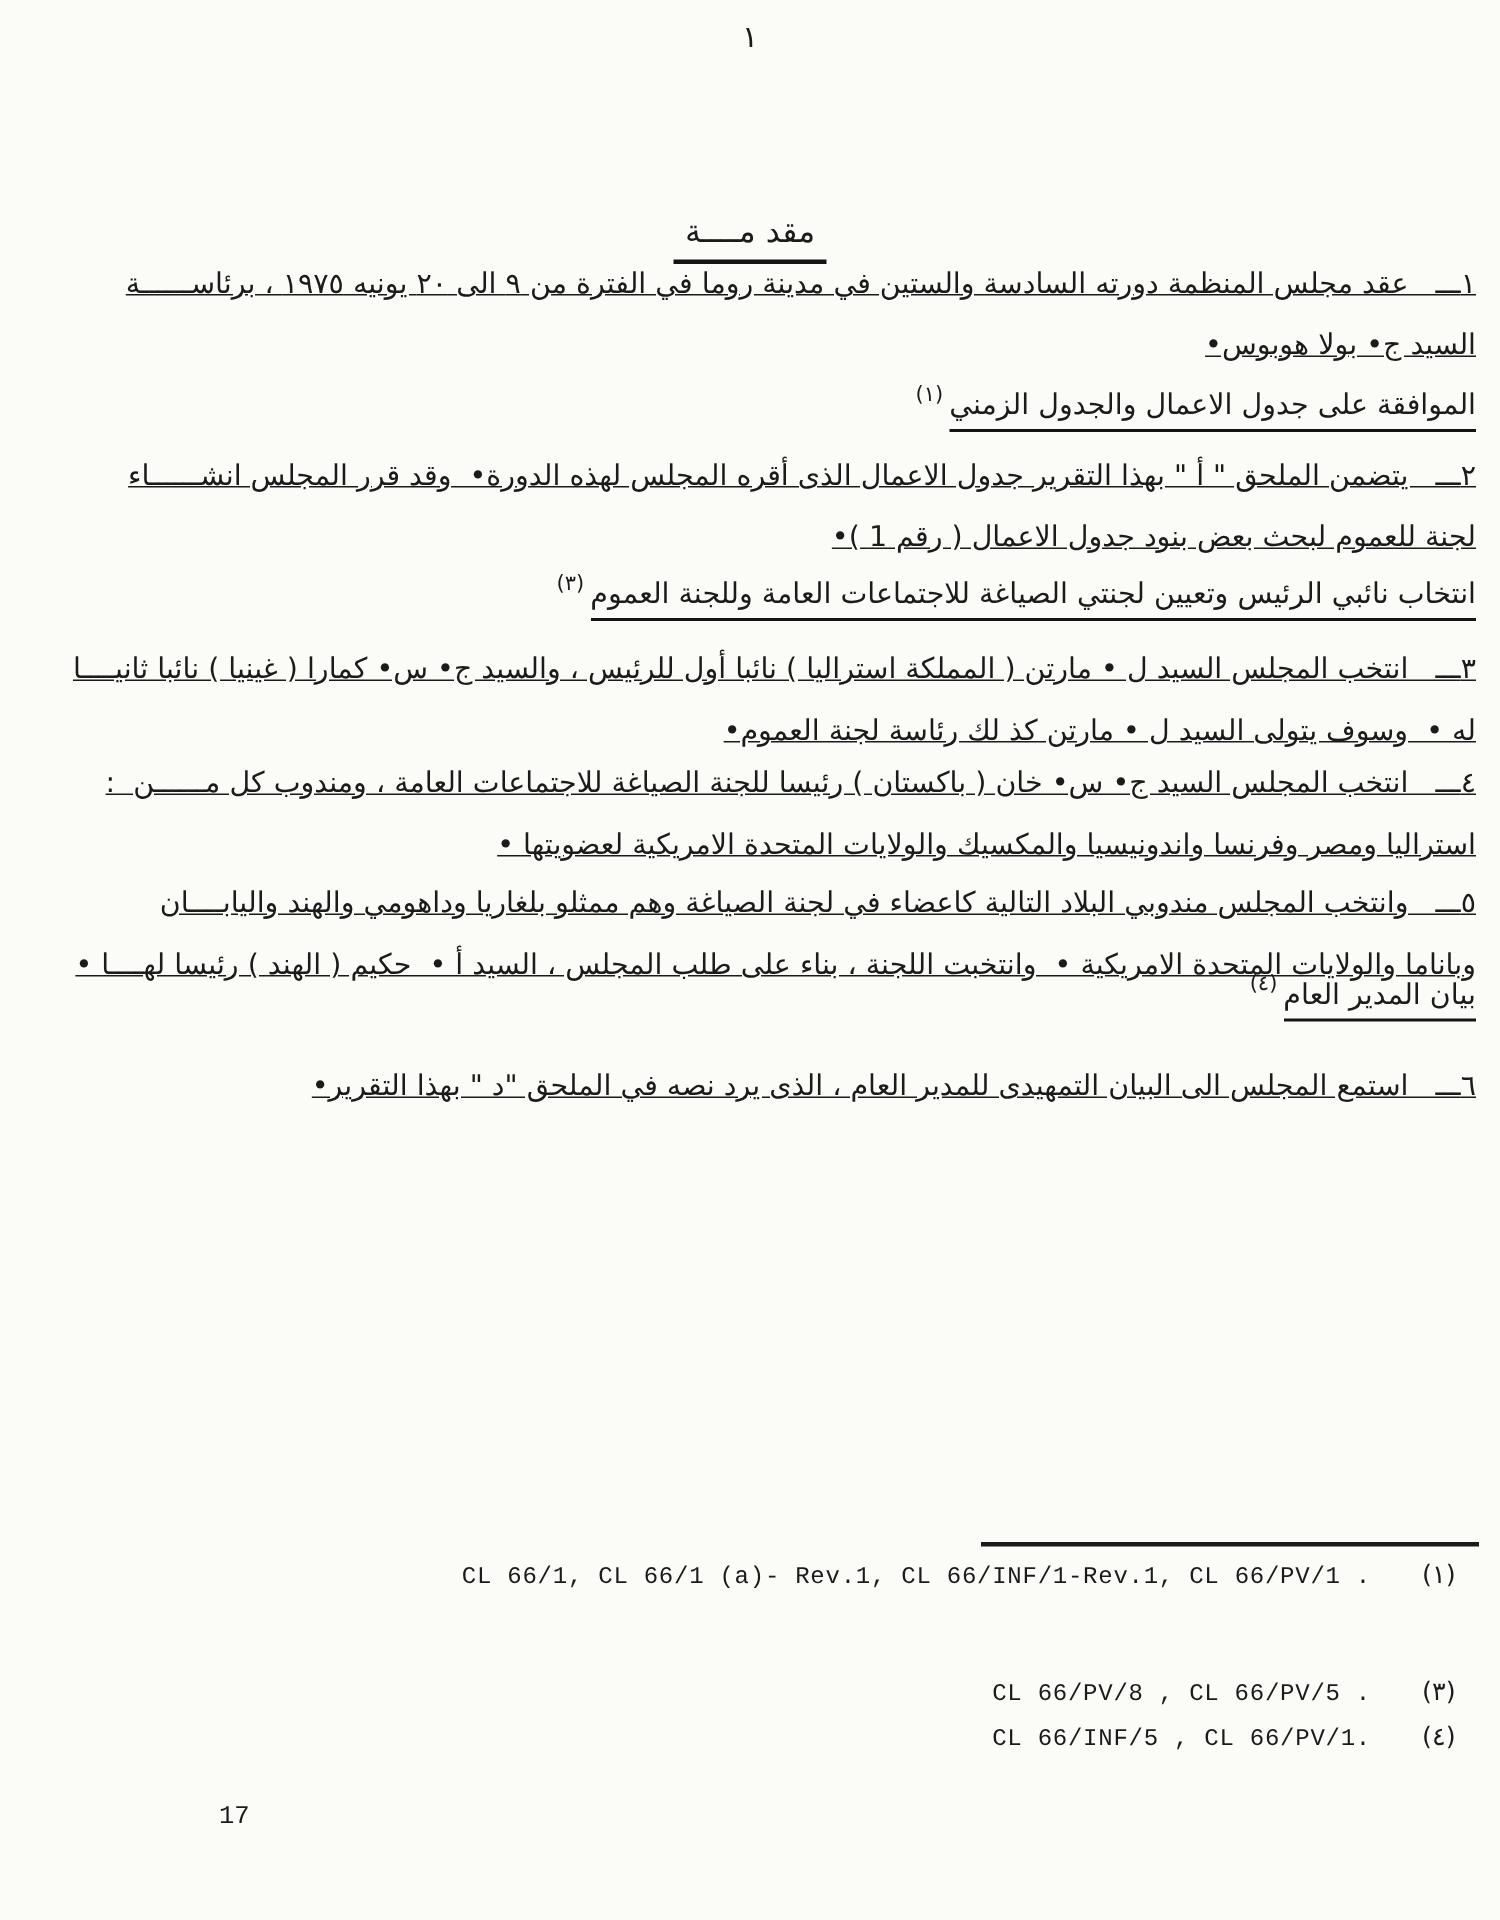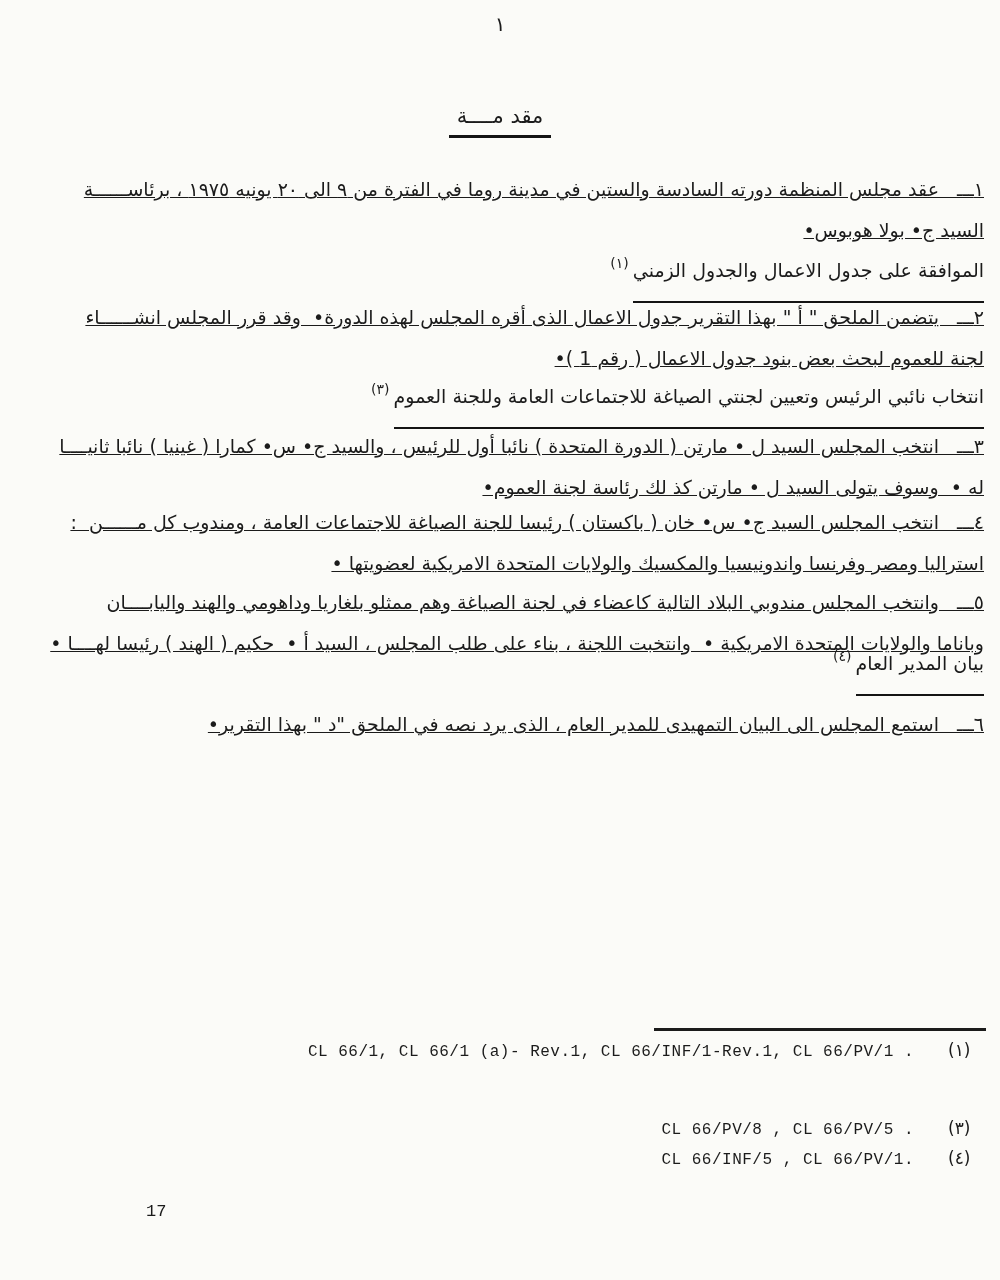--- a/index.html
+++ b/index.html
@@ -17,36 +17,37 @@
     text-align:center; font-size:20px;
   }
   .doc-title {
     position:absolute; top:104px; left:0; right:0;
     text-align:center; font-size:21px; direction:rtl;
   }
   .u-title {
     display:inline-block;
     border-bottom:3px solid #141414;
     padding:0 8px 7px 8px;
+    margin-top:38px;
   }
   .para {
     position:absolute; right:16px; left:40px;
     direction:rtl; text-align:right;
     font-size:19px; line-height:41px;
   }
   .line { white-space:pre;text-decoration:underline; }
   .heading {
     position:absolute; right:16px; left:40px;
     direction:rtl; text-align:right;
     font-size:19px;
   }
   .h-u {
     display:inline-block;
     border-bottom:2.5px solid #141414;
-    padding-bottom:20px;
+    padding-bottom:5px;
   }
   .ref {
     font-size:14px;
     vertical-align:9px;
     margin:0 4px;
   }
   .fn {
     position:absolute; right:16px; left:40px;
     display:flex; justify-content:flex-end; align-items:baseline;
     gap:34px;
@@ -98,21 +99,21 @@
   <div class="para" style="top:297px">
     <div class="line">٢ـــ   يتضمن الملحق " أ " بهذا التقرير جدول الاعمال الذى أقره المجلس لهذه الدورة•  وقد قرر المجلس انشــــــاء</div>
     <div class="line">لجنة للعموم لبحث بعض بنود جدول الاعمال ( رقم 1 )•</div>
   </div>
 
   <div class="heading" style="top:381px">
     <span class="h-u">انتخاب نائبي الرئيس وتعيين لجنتي الصياغة للاجتماعات العامة وللجنة العموم</span><sup class="ref">(٣)</sup>
   </div>
 
   <div class="para" style="top:426px">
-    <div class="line">٣ـــ   انتخب المجلس السيد ل • مارتن ( الدورة المتحدة ) نائبا أول للرئيس ، والسيد ج• س• كمارا ( غينيا ) نائبا ثانيــــا</div>
+    <div class="line">٣ـــ   انتخب المجلس السيد ل • مارتن ( المملكة استراليا ) نائبا أول للرئيس ، والسيد ج• س• كمارا ( غينيا ) نائبا ثانيــــا</div>
     <div class="line">له •  وسوف يتولى السيد ل • مارتن كذ لك رئاسة لجنة العموم•</div>
   </div>
 
   <div class="para" style="top:502px">
     <div class="line">٤ـــ   انتخب المجلس السيد ج• س• خان ( باكستان ) رئيسا للجنة الصياغة للاجتماعات العامة ، ومندوب كل مــــــن  :</div>
     <div class="line">استراليا ومصر وفرنسا واندونيسيا والمكسيك والولايات المتحدة الامريكية لعضويتها •</div>
   </div>
 
   <div class="para" style="top:582px">
     <div class="line">٥ـــ   وانتخب المجلس مندوبي البلاد التالية كاعضاء في لجنة الصياغة وهم ممثلو بلغاريا وداهومي والهند واليابــــان</div>

